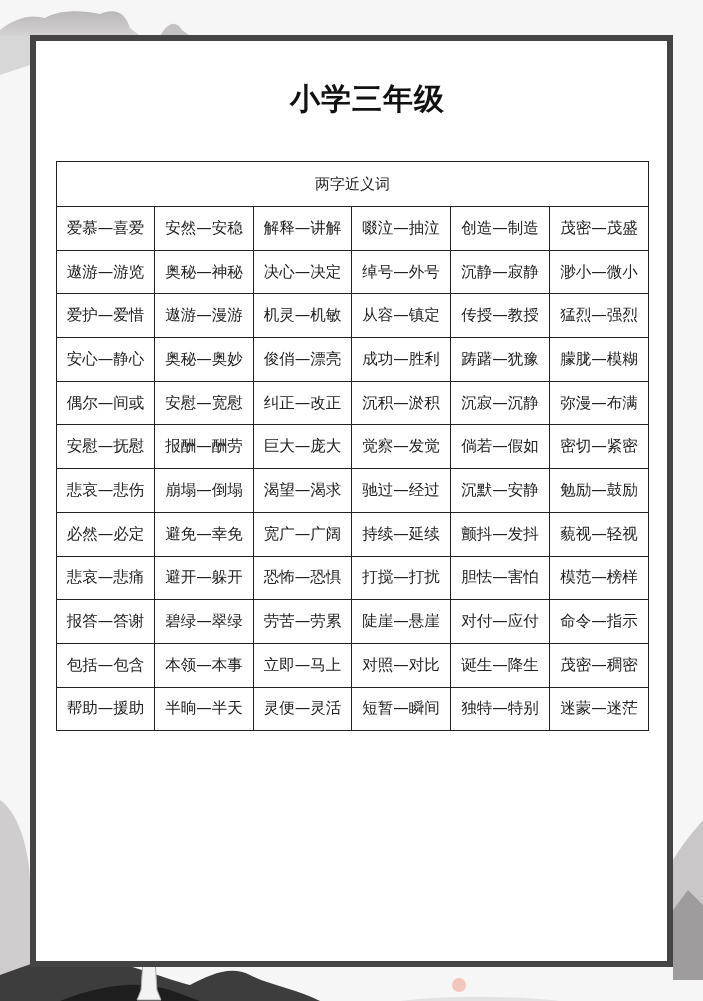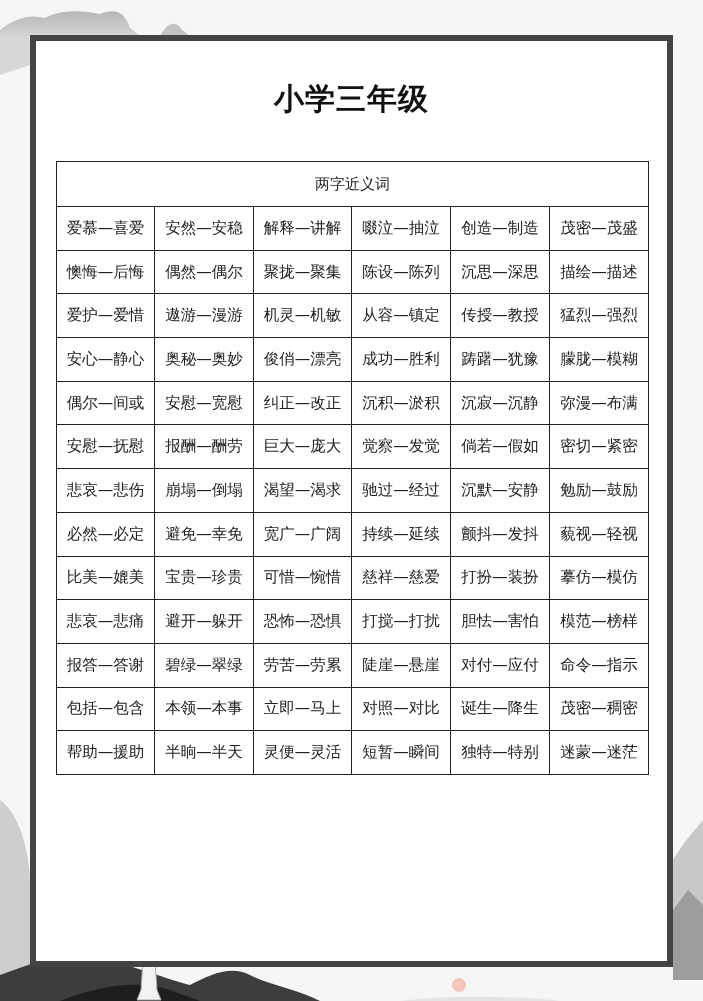--- a/index.html
+++ b/index.html
@@ -22,20 +22,21 @@
   }
   .frame {
     position: absolute; left: 30px; top: 35px; width: 631px; height: 920px;
     background: #ffffff;
     border: 6px solid #444444;
   }
   .title {
     position: absolute; left: 0; width: 100%; top: 38px;
     text-align: center; font-size: 30px; font-weight: bold; color: #111;
     letter-spacing: 1px;
+    padding-left: 16px;
   }
   .subtitle {
     position: absolute; left: 0; width: 100%; top: 90px;
     text-align: center; font-size: 21px; font-weight: bold; color: #111;
   }
   table.words {
     position: absolute; left: 20px; top: 120px;
     width: 592px; border-collapse: collapse;
     table-layout: fixed;
   }
@@ -110,26 +111,26 @@
     <tbody id="tbody">
         <tr>
           <td>爱慕—喜爱</td>
           <td>安然—安稳</td>
           <td>解释—讲解</td>
           <td>啜泣—抽泣</td>
           <td>创造—制造</td>
           <td>茂密—茂盛</td>
         </tr>
         <tr>
-          <td>懊悔—后悔</td>
-          <td>偶然—偶尔</td>
-          <td>聚拢—聚集</td>
-          <td>陈设—陈列</td>
-          <td>沉思—深思</td>
-          <td>描绘—描述</td>
+          <td>遨游—游览</td>
+          <td>奥秘—神秘</td>
+          <td>决心—决定</td>
+          <td>绰号—外号</td>
+          <td>沉静—寂静</td>
+          <td>渺小—微小</td>
         </tr>
         <tr>
           <td>爱护—爱惜</td>
           <td>遨游—漫游</td>
           <td>机灵—机敏</td>
           <td>从容—镇定</td>
           <td>传授—教授</td>
           <td>猛烈—强烈</td>
         </tr>
         <tr>
@@ -166,28 +167,20 @@
         </tr>
         <tr>
           <td>必然—必定</td>
           <td>避免—幸免</td>
           <td>宽广—广阔</td>
           <td>持续—延续</td>
           <td>颤抖—发抖</td>
           <td>藐视—轻视</td>
         </tr>
         <tr>
-          <td>比美—媲美</td>
-          <td>宝贵—珍贵</td>
-          <td>可惜—惋惜</td>
-          <td>慈祥—慈爱</td>
-          <td>打扮—装扮</td>
-          <td>摹仿—模仿</td>
-        </tr>
-        <tr>
           <td>悲哀—悲痛</td>
           <td>避开—躲开</td>
           <td>恐怖—恐惧</td>
           <td>打搅—打扰</td>
           <td>胆怯—害怕</td>
           <td>模范—榜样</td>
         </tr>
         <tr>
           <td>报答—答谢</td>
           <td>碧绿—翠绿</td>

